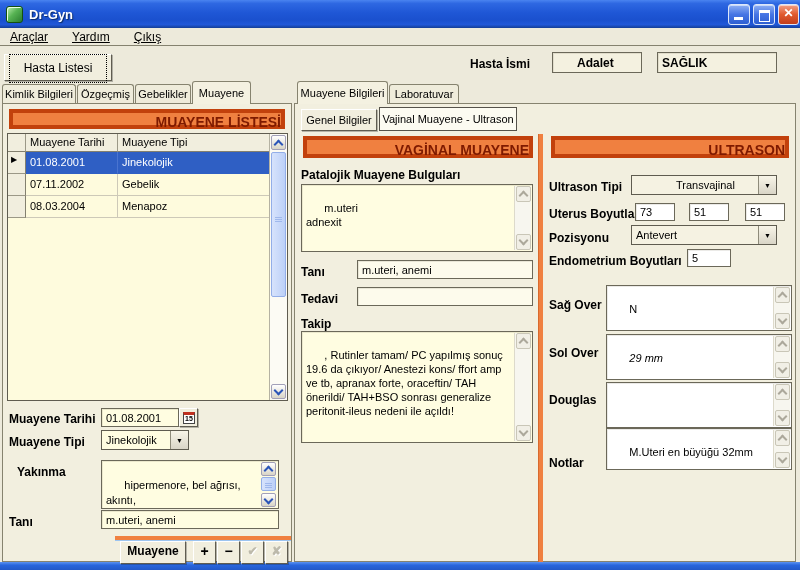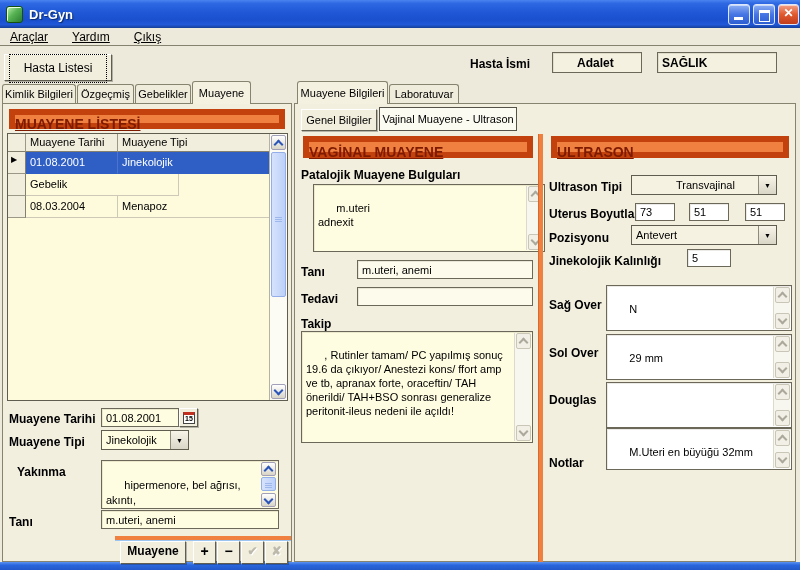--- a/index.html
+++ b/index.html
@@ -24,22 +24,22 @@
     border-bottom:1px solid #85826F;display:flex;gap:24px;align-items:center;padding-left:10px;box-sizing:border-box;}
   .menu-item{text-decoration:underline;font-size:12px;}
   
   .lbl{position:absolute;font-weight:bold;font-size:12px;white-space:nowrap;}
   .field{position:absolute;border:1px solid #6B6859;background:#fff;font-family:"Liberation Sans",sans-serif;
     font-size:11px;padding:1px 4px;box-sizing:border-box;box-shadow:inset 1px 1px 0 rgba(90,85,60,.12);}
   .yellow{background:#FFFDE1;}
   .creamy{background:#FDFBEC;}
   .btn3d{position:absolute;background:#F1EEDE;border:1px solid;border-color:#FFFFFF #5F5C50 #5F5C50 #FFFFFF;
     box-shadow:1px 1px 0 rgba(0,0,0,.25);text-align:center;box-sizing:border-box;}
-  .orange-hdr{position:absolute;background:#F08040;border:6px solid #c2410c;color:#7E1A00;font-weight:bold;
-    font-size:14px;text-align:left;box-sizing:border-box;text-decoration:underline;}
+  .orange-hdr{position:absolute;background:#F08040;border:4px solid #c2410c;color:#7E1A00;font-weight:bold;
+    font-size:14px;text-align:right;box-sizing:border-box;}
   .tab{position:absolute;top:84px;height:19px;background:#EFECDB;border:1px solid #86836F;border-bottom:none;
     border-radius:3px 3px 0 0;text-align:center;line-height:18px;box-sizing:border-box;font-size:11px;z-index:2;}
   .tab.active{top:81px;height:23px;background:#F4F1E1;line-height:22px;z-index:4;}
   .panel{position:absolute;background:#F2EFDF;border:1px solid #86836F;box-sizing:border-box;z-index:3;}
   .textbox{position:absolute;border:1px solid #6B6859;background:#FFFDE1;box-sizing:border-box;
     padding:2px 18px 2px 4px;white-space:pre-wrap;overflow:hidden;line-height:14px;font-size:11px;
     box-shadow:inset 1px 1px 0 rgba(90,85,60,.12);}
   
   .mini-sb{position:absolute;top:1px;bottom:1px;right:1px;width:16px;background:#F7F6EF;border-left:1px solid #DDDACB;}
   .mini-btn{position:absolute;left:1px;width:13px;height:14px;background:#F1EFE6;border:1px solid #C9C6B7;border-radius:2px;}
@@ -123,20 +123,21 @@
         <div class="gh" style="width:92px;">Muayene Tarihi</div>
         <div class="gh" style="width:153px;">Muayene Tipi</div>
       </div>
       <div class="gr selected">
         <div class="gc gsel" style="width:18px;padding:3px 2px 0 3px;font-size:8px;">▶</div>
         <div class="gc" style="width:92px;">01.08.2001</div>
         <div class="gc" style="width:153px;">Jinekolojik</div>
       </div>
       <div class="gr">
         <div class="gc gsel" style="width:18px;"></div>
+        <div class="gc" style="width:92px;">07.11.2002</div>
         <div class="gc" style="width:153px;">Gebelik</div>
       </div>
       <div class="gr">
         <div class="gc gsel" style="width:18px;"></div>
         <div class="gc" style="width:92px;">08.03.2004</div>
         <div class="gc" style="width:153px;">Menapoz</div>
       </div>
 
       <div style="position:absolute;right:0;top:0;bottom:0;width:17px;background:#FCFBF4;border-left:1px solid #B5B2A2;">
         <div class="sb-btn" style="top:1px;">
@@ -191,21 +192,21 @@
   <div class="tab" style="left:389px;width:70px;">Laboratuvar</div>
 
   <div class="panel" style="left:294px;top:103px;width:502px;height:459px;">
 
     <div class="subtab btn3d" style="left:6px;top:5px;width:76px;height:22px;line-height:20px;">Genel Bilgiler</div>
     <div class="subtab" style="left:84px;top:3px;width:138px;height:24px;line-height:22px;background:#FCFBF1;border:1px solid #55524A;">Vajinal Muayene - Ultrason</div>
 
     <div class="orange-hdr" style="left:8px;top:32px;width:230px;height:22px;line-height:20px;">VAGİNAL MUAYENE</div>
 
     <span class="lbl" style="left:6px;top:64px;">Patalojik Muayene Bulguları</span>
-    <div class="textbox creamy" style="left:6px;top:80px;width:232px;height:68px;margin-left:12px;">
+    <div class="textbox creamy" style="left:6px;top:80px;width:232px;height:68px;">
       <span style="white-space:pre-wrap;">m.uteri
 adnexit</span>
       <div class="mini-sb">
         <div class="mini-btn up"><span class="chev up"></span></div>
         <div class="mini-btn down"><span class="chev down"></span></div>
       </div>
     </div>
 
     <span class="lbl" style="left:6px;top:161px;">Tanı</span>
     <input class="field creamy" style="left: 62px; top: 156px; width: 176px; height: 19px;" readonly="" value="m.uteri, anemi">
@@ -240,34 +241,34 @@
     <input class="field" style="left: 450px; top: 99px; width: 40px; height: 18px;" readonly="" value="51">
 
     <span class="lbl" style="left:254px;top:127px;">Pozisyonu</span>
     <div class="combo" style="left:336px;top:121px;width:146px;">
       <span class="val">Antevert</span>
       <span class="combo-btn">
           <span>▼</span>
         </span>
     </div>
 
-    <span class="lbl" style="left:254px;top:150px;">Jinekolojik Kalınlığı</span>
+    <span class="lbl" style="left:254px;top:150px;">Endometrium Boyutları</span>
     <input class="field" style="left: 392px; top: 145px; width: 44px; height: 18px;" readonly="" value="5">
 
     <span class="lbl" style="left:254px;top:194px;">Sağ Over</span>
     <div class="textbox" style="left:311px;top:181px;width:186px;height:46px;background:#fff;">
       <span>N</span>
       <div class="mini-sb">
         <div class="mini-btn up"><span class="chev up"></span></div>
         <div class="mini-btn down"><span class="chev down"></span></div>
       </div>
     </div>
 
     <span class="lbl" style="left:254px;top:242px;">Sol Over</span>
-    <div class="textbox" style="left:311px;top:230px;width:186px;height:46px;background:#fff;">
+    <div class="textbox" style="left:311px;top:230px;width:186px;height:46px;background:#fff;font-style:italic;">
       <span>29 mm</span>
       <div class="mini-sb">
         <div class="mini-btn up"><span class="chev up"></span></div>
         <div class="mini-btn down"><span class="chev down"></span></div>
       </div>
     </div>
 
     <span class="lbl" style="left:254px;top:289px;">Douglas</span>
     <div class="textbox" style="left:311px;top:278px;width:186px;height:46px;background:#fff;">
       <span></span>

